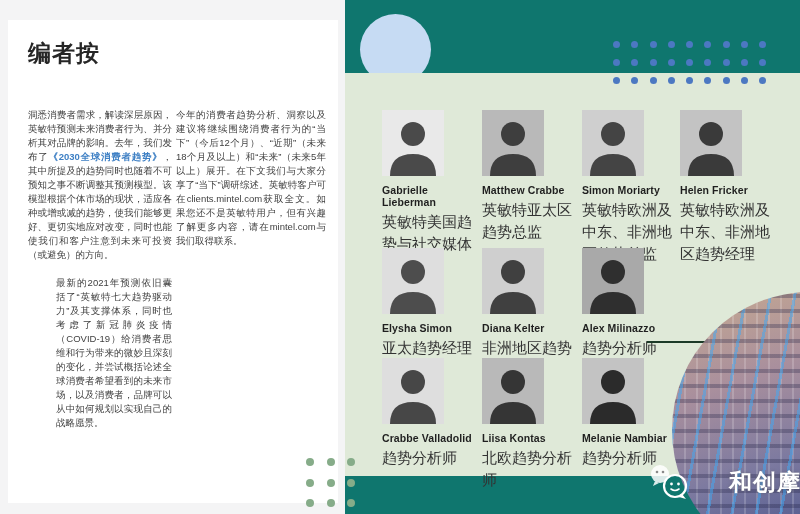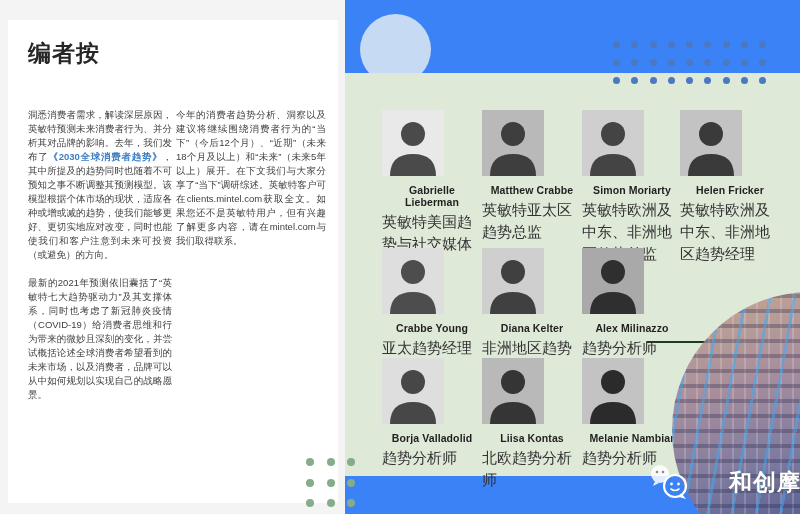--- a/index.html
+++ b/index.html
@@ -1,48 +1,48 @@
 <!DOCTYPE html>
 <html><head>
 <meta charset="utf-8">
 <style>
   * { margin:0; padding:0; box-sizing:border-box; }
   html,body { width:800px; height:514px; overflow:hidden; }
   body { font-family:"Liberation Sans","DejaVu Sans",sans-serif; background:#ffffff; }
-  #canvas { position:relative; width:800px; height:514px; background:#3b82f6; overflow:hidden; }
+  #canvas { position:relative; width:800px; height:514px; background:#0f766e; overflow:hidden; }
 
   
   .outer-mat { position:absolute; left:0; top:0; width:345px; height:514px; background:#f4f4f5; }
   .card { position:absolute; left:8px; top:20px; width:330px; height:483px; background:#ffffff; }
 
   .page-title { position:absolute; left:20px; top:18px; font-size:23px; font-weight:700; color:#262626; letter-spacing:1px; }
   .subtitle { position:absolute; left:20px; top:62px; width:305px; font-size:10px; font-weight:700; color:#2e2e2e; letter-spacing:-0.2px; white-space:nowrap; }
 
   .col { position:absolute; top:88px; font-size:9.5px; line-height:1.48; color:#3f3f3f; text-align:justify; }
   .col-1 { left:20px; width:144px; }
   .col-2 { left:168px; width:150px; }
-  .col p + p { margin-top:13px; }
+  .col p + p { margin-top:13px;margin-left:28px; }
   .report-link { color:#3d7fc4; font-weight:700; text-decoration:none; cursor:pointer; }
 
   
   .blue-circle { position:absolute; left:360px; top:14px; width:71px; height:71px; border-radius:50%; background:#c6dbf3; }
   .green-panel { position:absolute; left:345px; top:73px; width:455px; height:403px; background:#dfe9d8; }
 
   .dots { position:absolute; display:grid; }
   .dots i { display:block; border-radius:50%; }
   .blue-dots { left:613px; top:41px; grid-template-columns:repeat(9,18.3px); grid-auto-rows:18px; z-index:5; }
   .blue-dots i { width:7px; height:7px; background:#4c78c2; }
   .green-dots { left:306px; top:458px; grid-template-columns:repeat(3,20.5px); grid-auto-rows:20.5px; z-index:5; }
   .green-dots i { width:8px; height:8px; background:#86ac89; }
 
   
   .person { position:absolute; width:100px; }
   .photo { width:62px; height:66px; overflow:hidden; }
   .photo svg { display:block; width:100%; height:100%; }
-  .p-name { margin-top:8px; font-size:10.5px; font-weight:700; color:#1f1f1f; letter-spacing:0.1px;text-align:center; }
+  .p-name { margin-top:8px; font-size:10.5px; font-weight:700; color:#1f1f1f; letter-spacing:0.1px; }
   .p-title { margin-top:3px; font-size:15px; line-height:1.45; color:#333333; }
 
   .shade-a { background:#e9e9e9; } .shade-b { background:#b9b9b9; } .shade-c { background:#cfcfcf; }
   .shade-d { background:#c3c3c3; } .shade-e { background:#dedede; } .shade-f { background:#a9a9a9; }
 
   .accent-line { position:absolute; left:302px; top:268px; width:64px; height:2px; background:#1c3a27; }
 
   
   .city-circle { position:absolute; left:672px; top:292px; width:276px; height:276px; border-radius:50%; z-index:6;
     background:
@@ -122,21 +122,21 @@
       <div class="p-title">英敏特欧洲及中东、非洲地区趋势经理</div>
     </div>
 
     <div class="person" style="left:37px;top:175px">
       <div class="photo shade-e">
           <svg viewBox="0 0 62 66">
             <circle cx="31" cy="24" r="12" fill="#4d4d4d"></circle>
             <path d="M8 66 Q8 44 31 44 Q54 44 54 66 Z" fill="#4d4d4d"></path>
           </svg>
         </div>
-      <div class="p-name">Crabbe Young</div>
+      <div class="p-name">Elysha Simon</div>
       <div class="p-title">亚太趋势经理</div>
     </div>
     <div class="person" style="left:137px;top:175px">
       <div class="photo shade-c">
           <svg viewBox="0 0 62 66">
             <circle cx="31" cy="24" r="12" fill="#404040"></circle>
             <path d="M8 66 Q8 44 31 44 Q54 44 54 66 Z" fill="#404040"></path>
           </svg>
         </div>
       <div class="p-name">Diana Kelter</div>
@@ -153,21 +153,21 @@
       <div class="p-title">趋势分析师</div>
     </div>
 
     <div class="person" style="left:37px;top:285px">
       <div class="photo shade-e">
           <svg viewBox="0 0 62 66">
             <circle cx="31" cy="24" r="12" fill="#474747"></circle>
             <path d="M8 66 Q8 44 31 44 Q54 44 54 66 Z" fill="#474747"></path>
           </svg>
         </div>
-      <div class="p-name">Borja Valladolid</div>
+      <div class="p-name">Crabbe Valladolid</div>
       <div class="p-title">趋势分析师</div>
     </div>
     <div class="person" style="left:137px;top:285px">
       <div class="photo shade-b">
           <svg viewBox="0 0 62 66">
             <circle cx="31" cy="24" r="12" fill="#353535"></circle>
             <path d="M8 66 Q8 44 31 44 Q54 44 54 66 Z" fill="#353535"></path>
           </svg>
         </div>
       <div class="p-name">Liisa Kontas</div>

